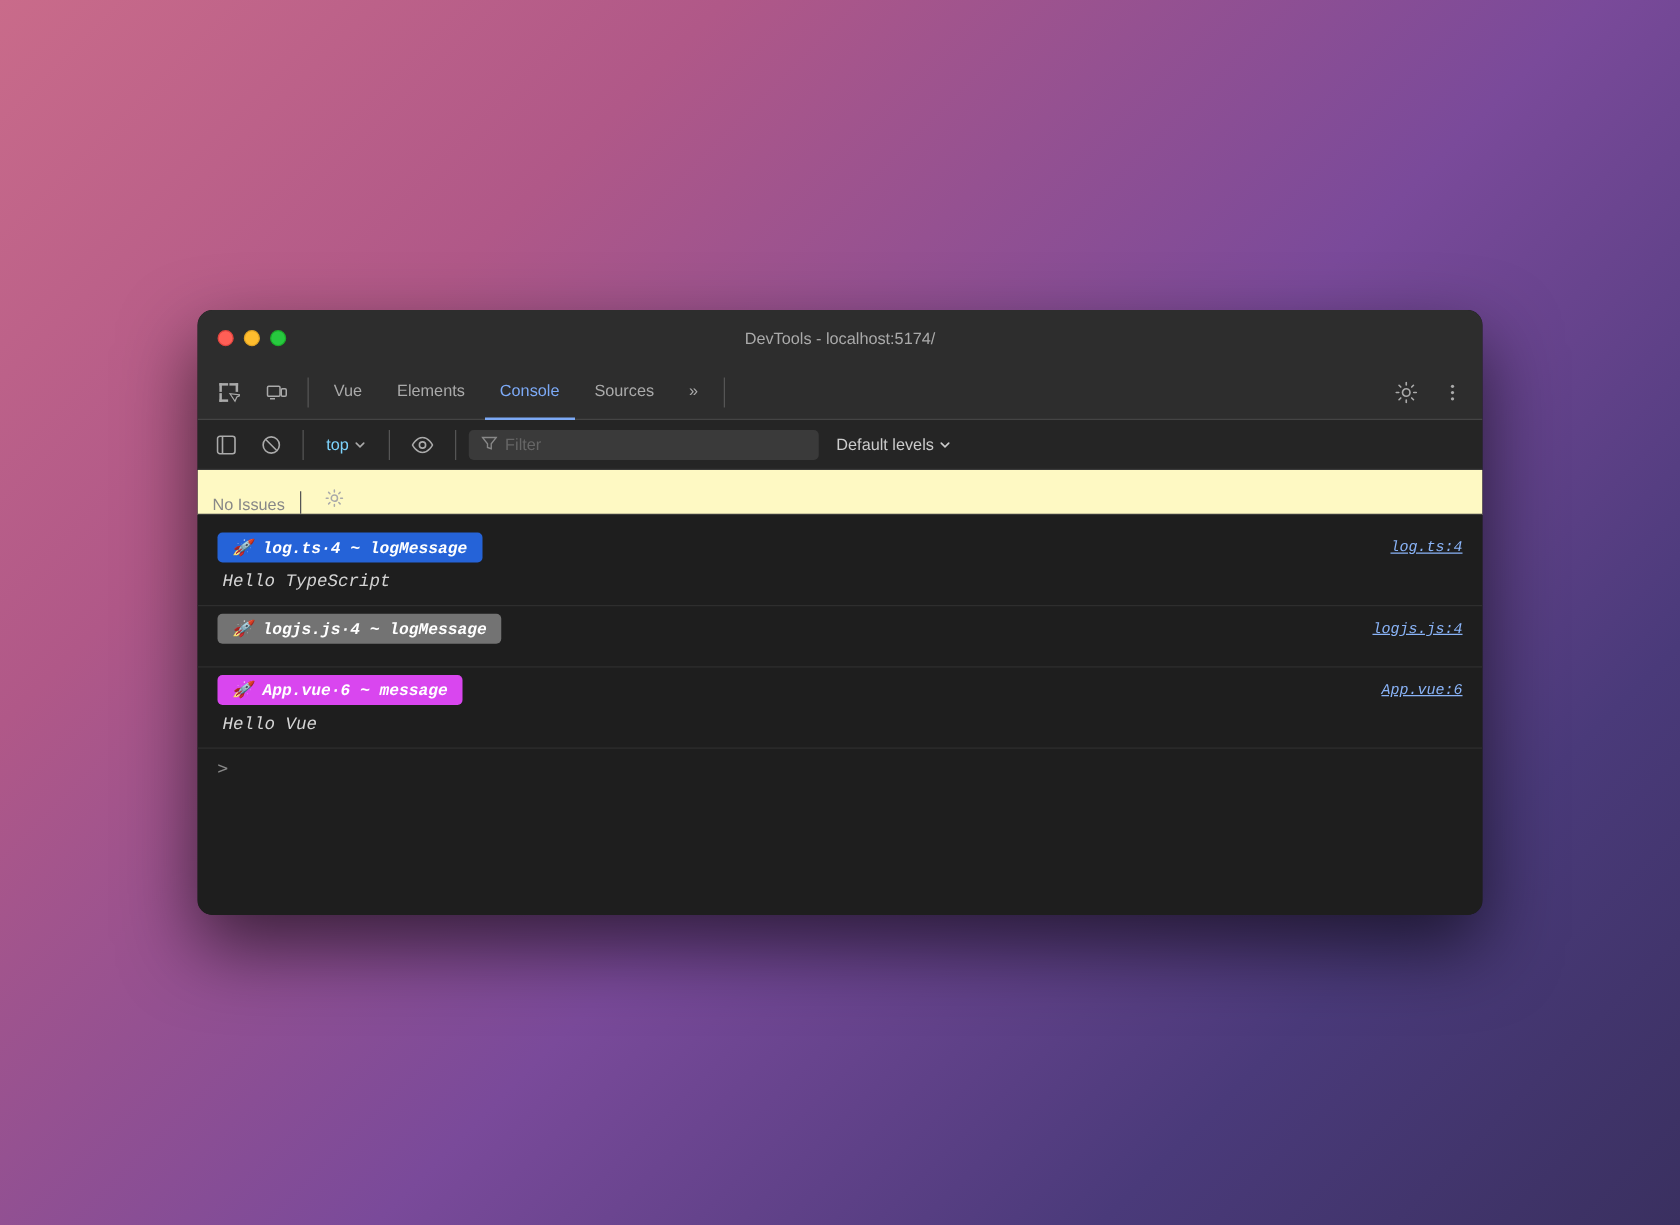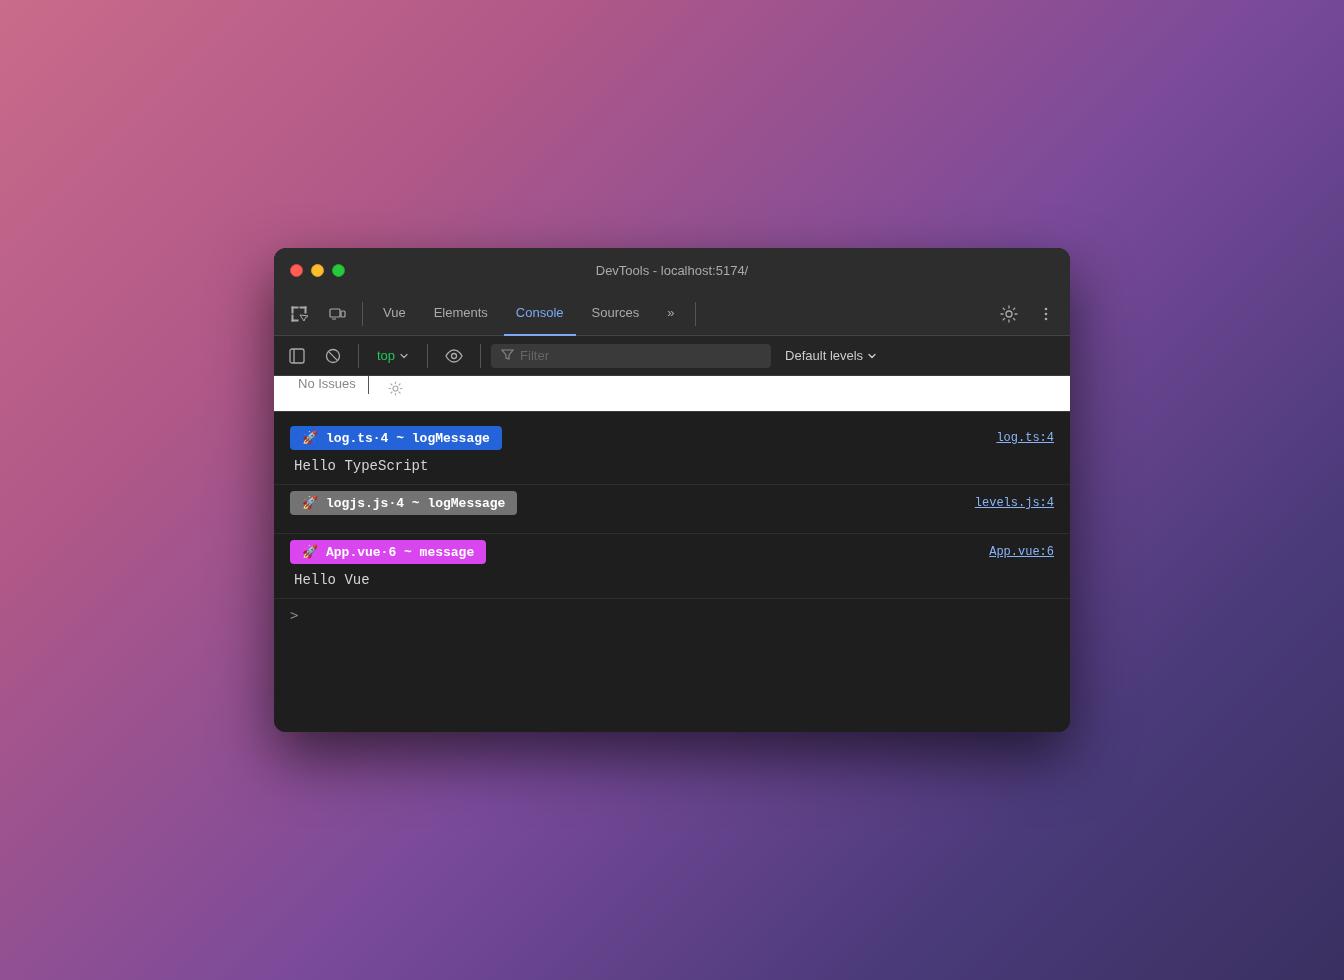--- a/index.html
+++ b/index.html
@@ -9,21 +9,21 @@
       height: 980px;
       background: linear-gradient(135deg, #c96b8a 0%, #b05888 25%, #7a4a9a 55%, #4a3a7a 80%, #3a3060 100%);
       display: flex;
       align-items: center;
       justify-content: center;
       font-family: -apple-system, BlinkMacSystemFont, 'Segoe UI', sans-serif;
       overflow: hidden;
     }
 
     .window {
-      width: 796px;
+      width: 1028px;
       background: #1e1e1e;
       border-radius: 12px;
       box-shadow: 0 25px 60px rgba(0,0,0,0.6);
       overflow: hidden;
     }
 
     
     .title-bar {
       background: #2d2d2d;
       height: 44px;
@@ -134,21 +134,21 @@
       display: flex;
       align-items: center;
       justify-content: center;
     }
 
     .top-dropdown {
       display: flex;
       align-items: center;
       background: none;
       border: none;
-      color: #22c55e;
+      color: #7dd3fc;
       font-size: 13px;
       cursor: pointer;
       padding: 4px 8px;
       border-radius: 4px;
       gap: 4px;
     }
 
     .filter-bar {
       display: flex;
       align-items: center;
@@ -182,45 +182,46 @@
       font-size: 13px;
       cursor: pointer;
       padding: 4px 8px;
       display: flex;
       align-items: center;
       gap: 4px;
     }
 
     
     .issues-bar {
-      background: #ffffff;
+      background: #fef9c3;
       border-bottom: 1px solid #3a3a3a;
       height: 36px;
       display: flex;
-      align-items: flex-start;
-      padding: 0 24px;
+      align-items: flex-end;
+      padding: 0 12px;
       gap: 12px;
     }
 
     .no-issues-text {
       color: #888;
       font-size: 13px;
     }
 
     .issues-divider {
       width: 1px;
       height: 18px;
       background: #555;
     }
 
     
     .console-content {
       background: #1e1e1e;
       padding: 8px 0;
       min-height: 320px;
+      font-style: italic;
     }
 
     .console-entry {
       padding: 6px 16px 10px 16px;
       border-bottom: 1px solid #2e2e2e;
     }
     .console-entry:last-of-type {
       border-bottom: none;
     }
 
@@ -415,21 +416,21 @@
       <div class="entry-header">
         <span class="entry-badge badge-blue">🚀 log.ts·4 ~ logMessage</span>
         <a class="entry-link">log.ts:4</a>
       </div>
       <div class="entry-message">Hello TypeScript</div>
     </div>
 
     <div class="console-entry">
       <div class="entry-header">
         <span class="entry-badge badge-yellow">🚀 logjs.js·4 ~ logMessage</span>
-        <a class="entry-link">levels.js:4</a>
+        <a class="entry-link">logjs.js:4</a>
       </div>
     </div>
 
     <div class="console-entry">
       <div class="entry-header">
         <span class="entry-badge badge-teal">🚀 App.vue·6 ~ message</span>
         <a class="entry-link">App.vue:6</a>
       </div>
       <div class="entry-message">Hello Vue</div>
     </div>

